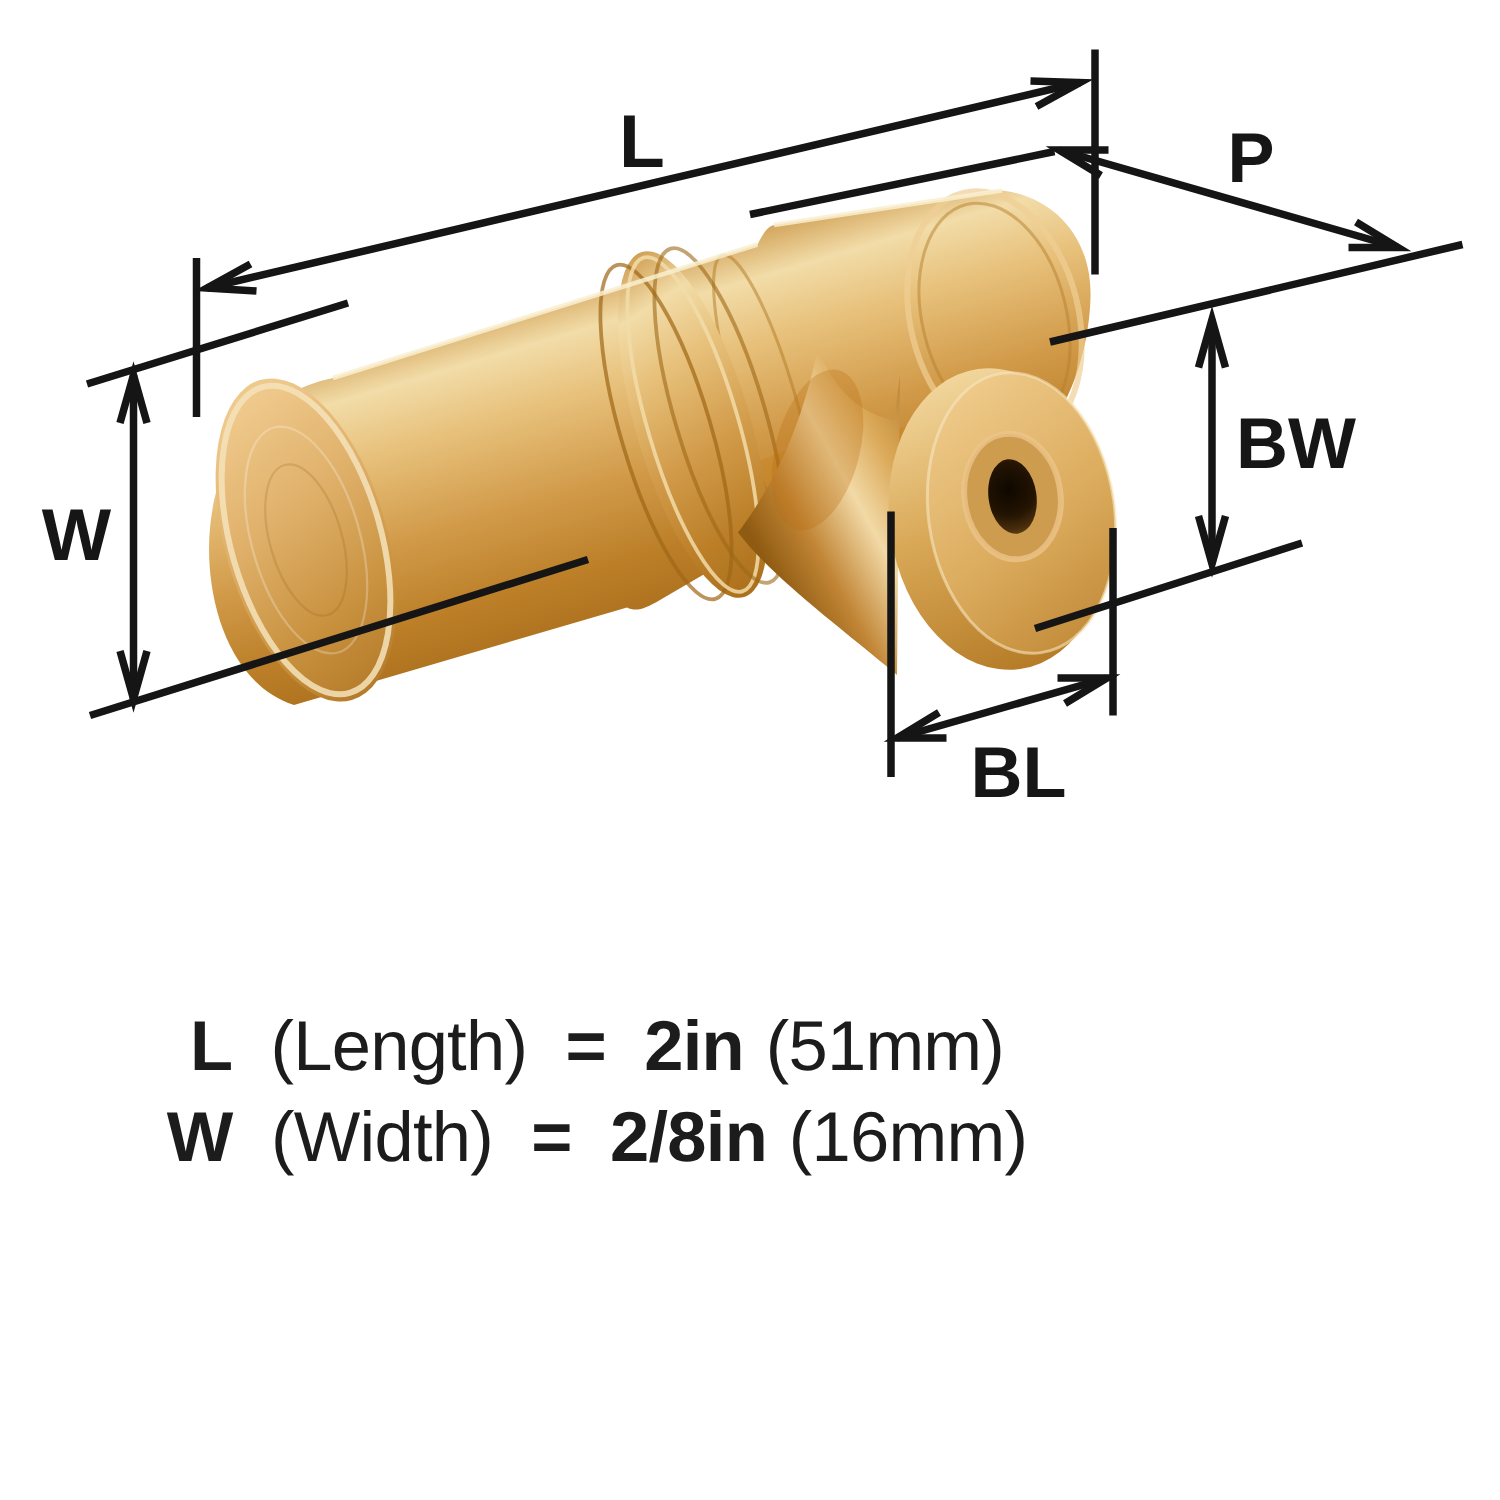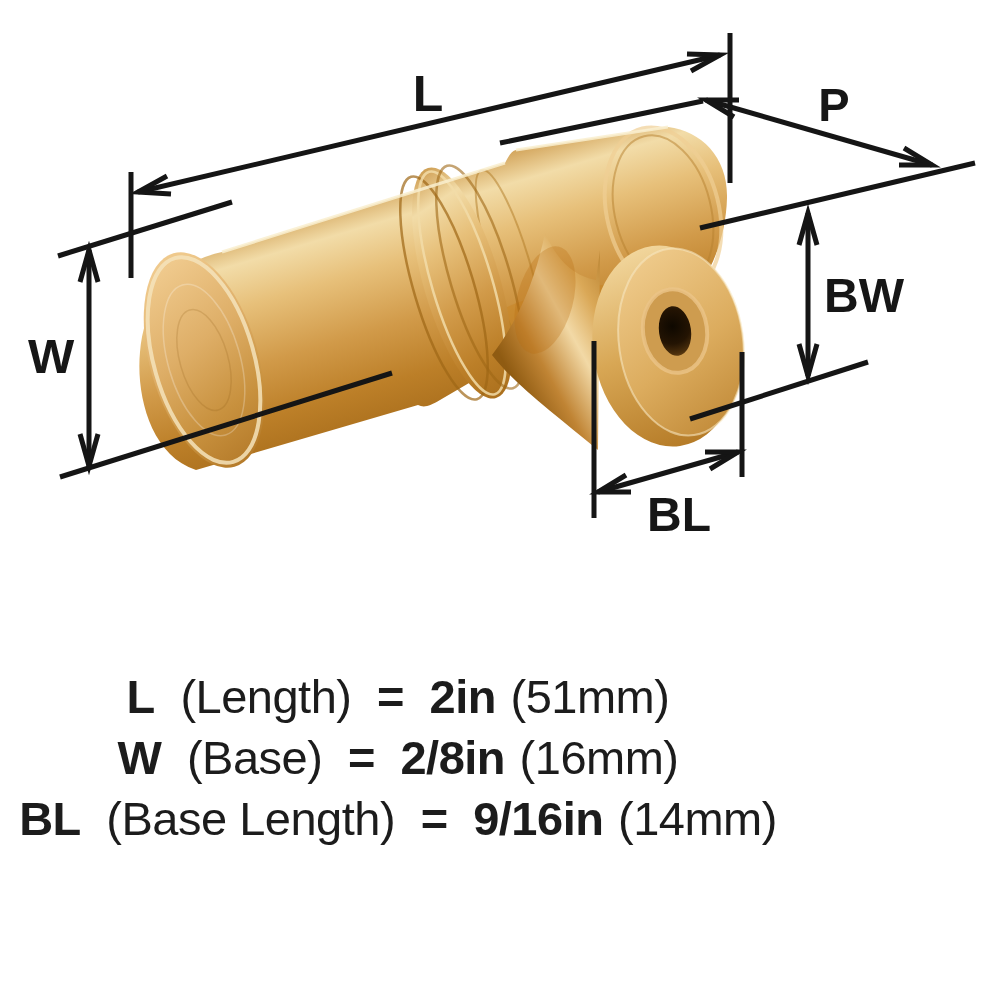--- a/index.html
+++ b/index.html
@@ -195,30 +195,23 @@
     <div class="spec-line">
       <span class="b">L</span>
       <span class="r gap">(Length)</span>
       <span class="b gap">=</span>
       <span class="b gap">2in</span>
       <span class="r tight">(51mm)</span>
     </div>
 
     <div class="spec-line">
       <span class="b">W</span>
-      <span class="r gap">(Base)</span>
+      <span class="r gap">(Width)</span>
       <span class="b gap">=</span>
       <span class="b gap">2/8in</span>
       <span class="r tight">(16mm)</span>
     </div>
 
 
-    <div class="spec-line">
-      <span class="b">BL</span>
-      <span class="r gap">(Base Length)</span>
-      <span class="b gap">=</span>
-      <span class="b gap">9/16in</span>
-      <span class="r tight">(14mm)</span>
-    </div>
 
 
   </div>
 </div>
 
 </body></html>

